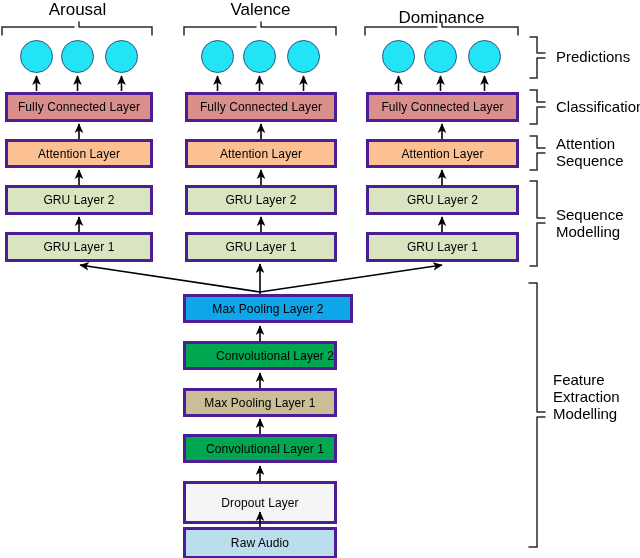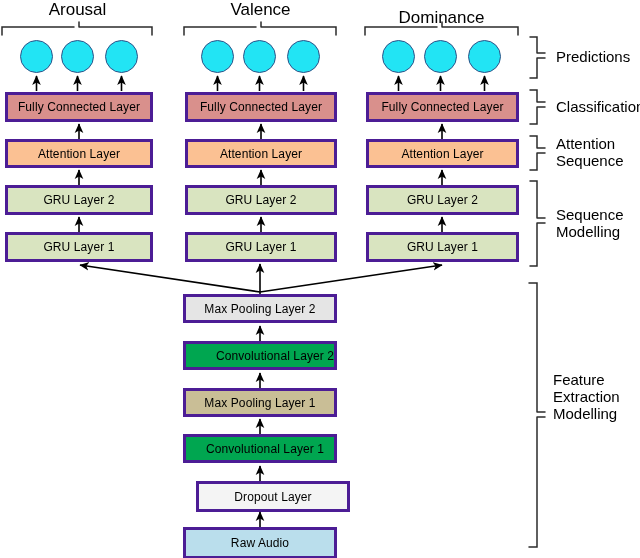--- a/index.html
+++ b/index.html
@@ -88,25 +88,25 @@
   <div class="layer-box" style="left:185px; top:92px; width:152px; height:30px; background:#D9908C;">Fully Connected Layer</div>
   <div class="layer-box" style="left:185px; top:139px; width:152px; height:29px; background:#FBC193;">Attention Layer</div>
   <div class="layer-box" style="left:185px; top:185px; width:152px; height:30px; background:#D9E4C0;">GRU Layer 2</div>
   <div class="layer-box" style="left:185px; top:232px; width:152px; height:30px; background:#D9E4C0;">GRU Layer 1</div>
 
   <div class="layer-box" style="left:366px; top:92px; width:153px; height:30px; background:#D9908C;">Fully Connected Layer</div>
   <div class="layer-box" style="left:366px; top:139px; width:153px; height:29px; background:#FBC193;">Attention Layer</div>
   <div class="layer-box" style="left:366px; top:185px; width:153px; height:30px; background:#D9E4C0;">GRU Layer 2</div>
   <div class="layer-box" style="left:366px; top:232px; width:153px; height:30px; background:#D9E4C0;">GRU Layer 1</div>
 
-  <div class="layer-box" style="left:183px; top:294px; width:154px; height:29px; background:#e5e5e5;">Max Pooling Layer 2</div>
+  <div class="layer-box" style="left:183px; top:294px; width:170px; height:29px; background:#0ea5e9;">Max Pooling Layer 2</div>
   <div class="layer-box" style="left:183px; top:341px; width:154px; height:29px; background:#00A650;padding-left:30px;">Convolutional Layer 2</div>
   <div class="layer-box" style="left:183px; top:388px; width:154px; height:29px; background:#C9BE96;">Max Pooling Layer 1</div>
   <div class="layer-box" style="left:183px; top:434px; width:154px; height:29px; background:#00A650;padding-left:10px;">Convolutional Layer 1</div>
-  <div class="layer-box" style="left:196px; top:481px; width:154px; height:31px; background:#F4F4F4;">Dropout Layer</div>
+  <div class="layer-box" style="left:183px; top:481px; width:154px; height:43px; background:#F4F4F4;">Dropout Layer</div>
   <div class="layer-box" style="left:183px; top:527px; width:154px; height:32px; background:#BADEEC;">Raw Audio</div>
 
   <div class="group-label" style="left:556px; top:48px;">
     <div>Predictions</div>
   </div>
   <div class="group-label" style="left:556px; top:98px;">
     <div>Classification</div>
   </div>
   <div class="group-label" style="left:556px; top:135px;">
     <div>Attention</div>

